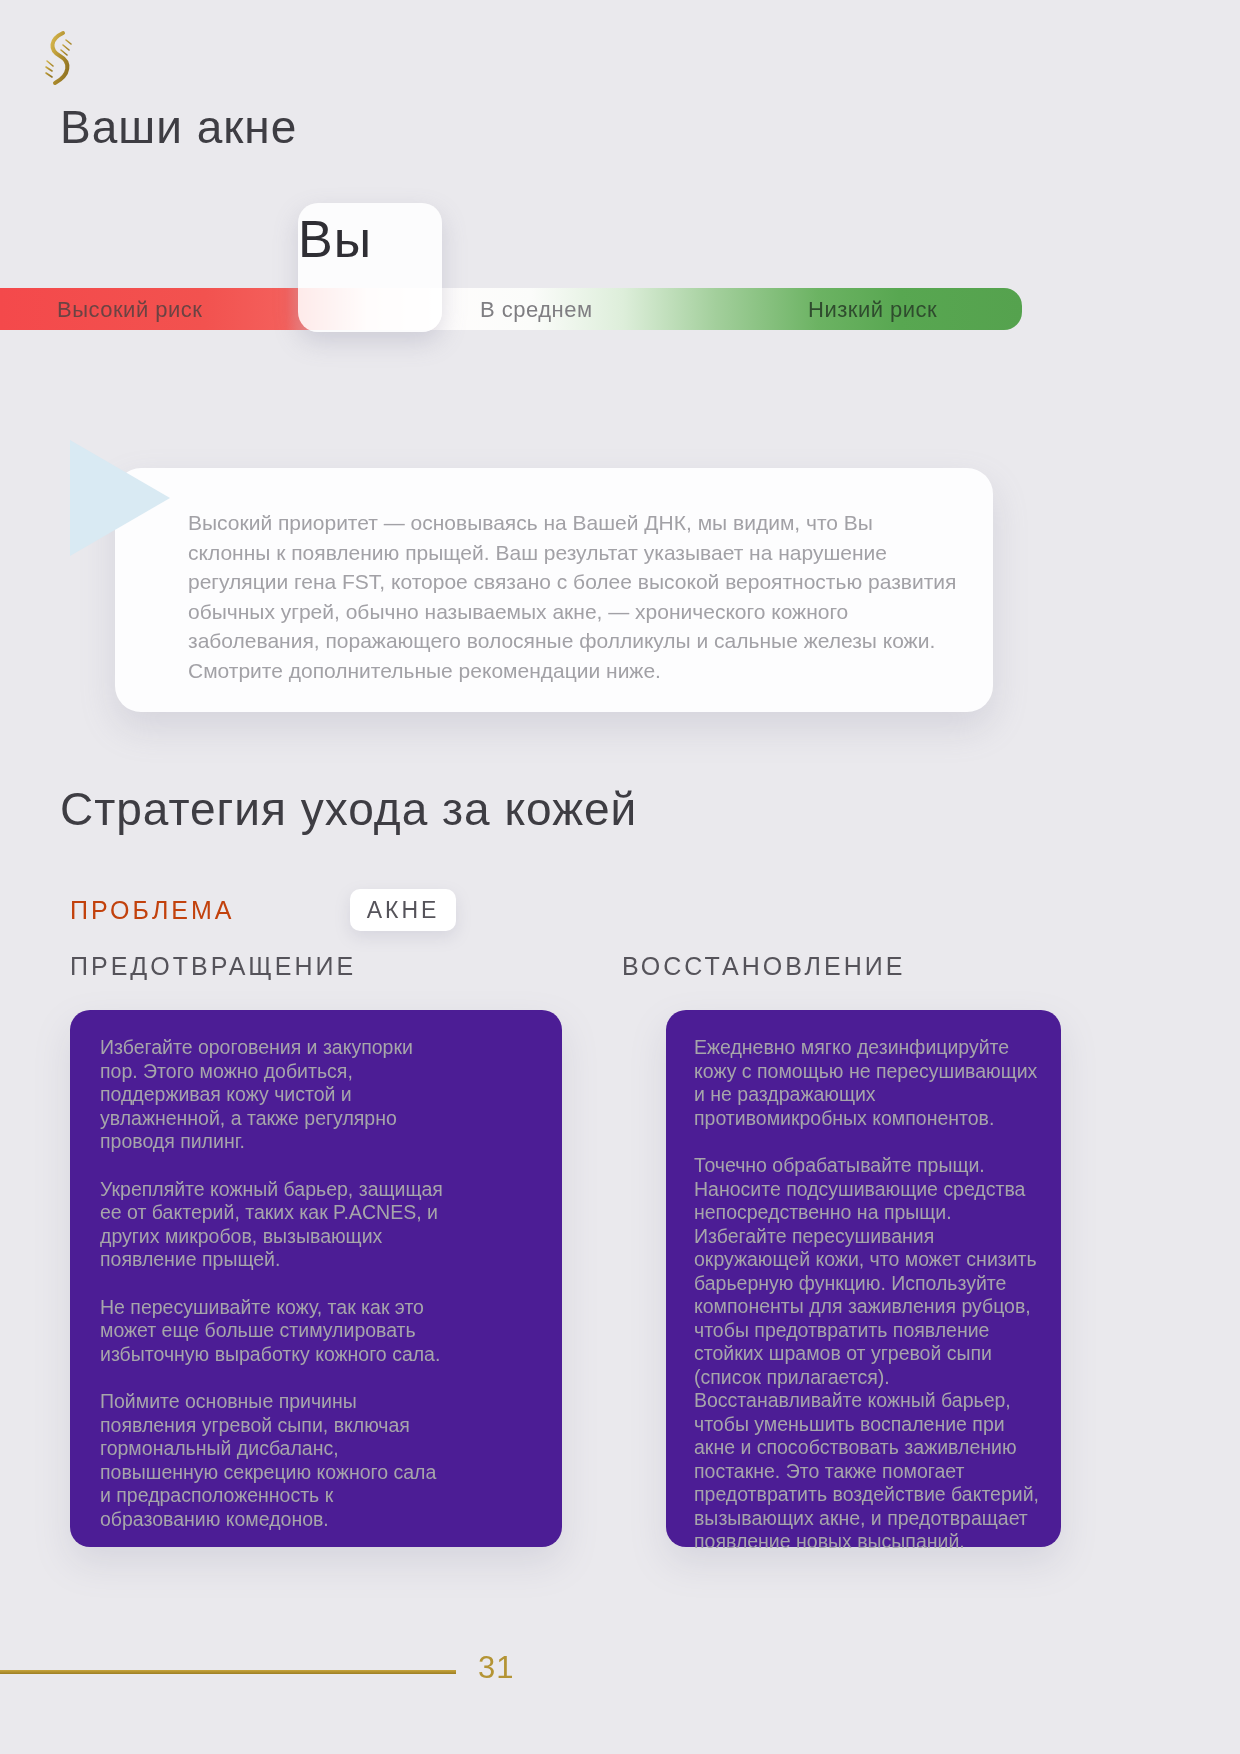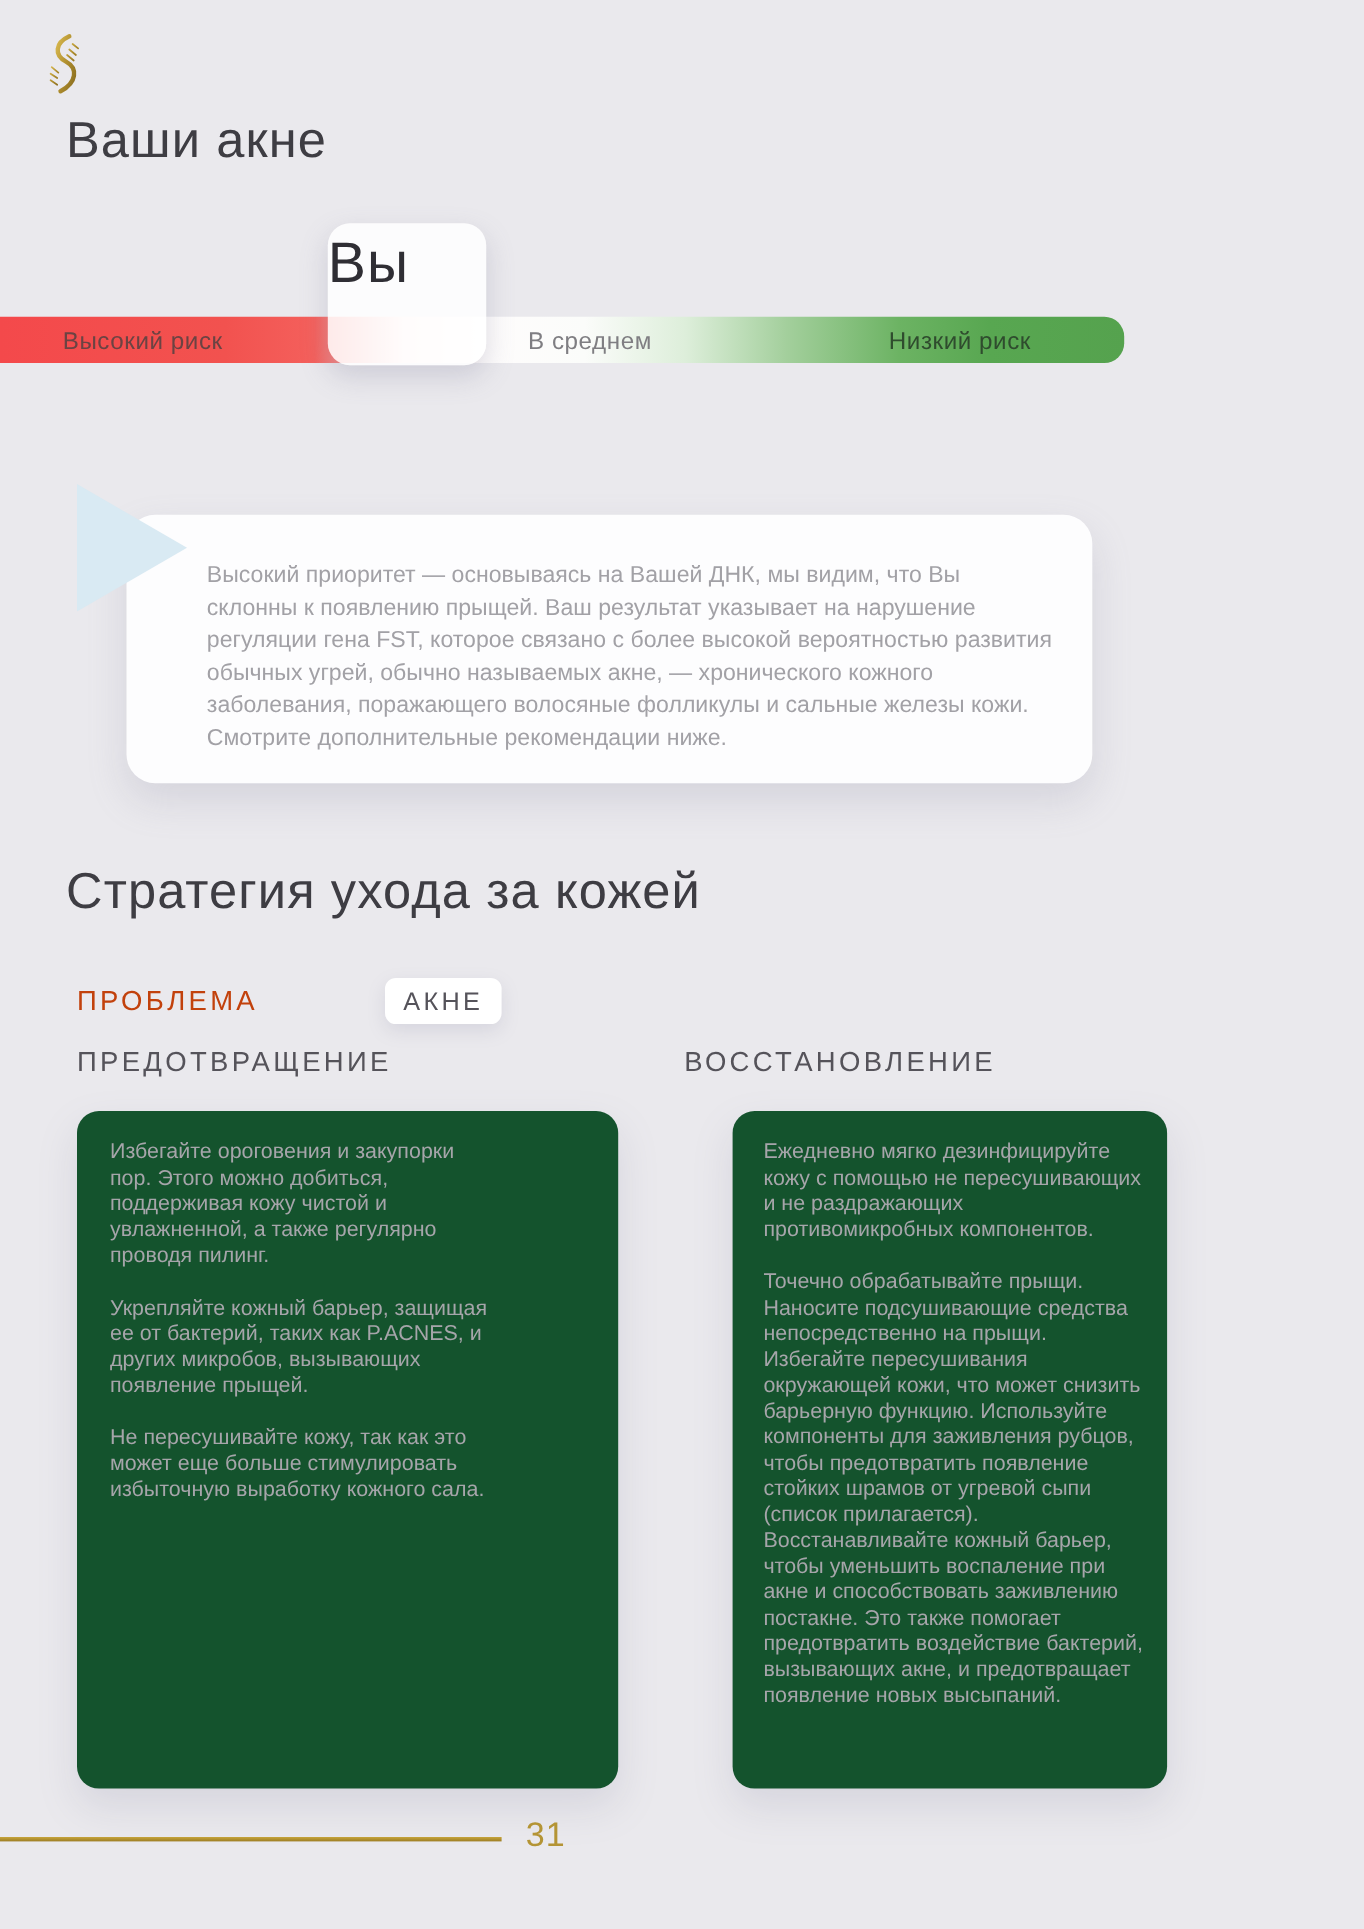--- a/index.html
+++ b/index.html
@@ -68,22 +68,22 @@
     display:flex; align-items:center; justify-content:center;
   }
   .problem-chip span{font-size:23px; font-weight:300; letter-spacing:3px; color:#55535a;}
   .col-heading{
     position:absolute; top:952px;
     font-size:25px; font-weight:300; letter-spacing:3px; color:#55535a;
   }
   .col-heading.left{left:70px;}
   .col-heading.right{left:622px;}
   .advice-card{
-    position:absolute; top:1010px; height:616px;
-    background:#14532d; border-radius:20px;
+    position:absolute; top:1010px; height:537px;
+    background:#4c1d95; border-radius:20px;
     box-shadow:0 16px 36px rgba(130,130,155,.18);
     box-sizing:border-box;
   }
   .advice-card.left{left:70px; width:492px; padding:26px 30px 0 30px;}
   .advice-card.right{left:622px; width:395px; padding:26px 14px 0 28px;margin-left:44px;}
   .advice-card p{
     margin:0 0 24px 0;
     font-size:19.5px; line-height:23.5px; font-weight:300; color:#a6a5aa;
   }
   .advice-card.left p{max-width:352px;}
@@ -141,20 +141,21 @@
     <span>АКНЕ</span>
   </div>
 
   <div class="col-heading left">ПРЕДОТВРАЩЕНИЕ</div>
   <div class="col-heading right">ВОССТАНОВЛЕНИЕ</div>
 
   <div class="advice-card left">
     <p>Избегайте ороговения и закупорки пор. Этого можно добиться, поддерживая кожу чистой и увлажненной, а также регулярно проводя пилинг.</p>
     <p>Укрепляйте кожный барьер, защищая ее от бактерий, таких как P.ACNES, и других микробов, вызывающих появление прыщей.</p>
     <p>Не пересушивайте кожу, так как это может еще больше стимулировать избыточную выработку кожного сала.</p>
+    <p>Поймите основные причины появления угревой сыпи, включая гормональный дисбаланс, повышенную секрецию кожного сала и предрасположенность к образованию комедонов.</p>
   </div>
 
   <div class="advice-card right">
     <p>Ежедневно мягко дезинфицируйте кожу с помощью не пересушивающих и не раздражающих противомикробных компонентов.</p>
     <p>Точечно обрабатывайте прыщи. Наносите подсушивающие средства непосредственно на прыщи. Избегайте пересушивания окружающей кожи, что может снизить барьерную функцию. Используйте компоненты для заживления рубцов, чтобы предотвратить появление стойких шрамов от угревой сыпи (список прилагается). Восстанавливайте кожный барьер, чтобы уменьшить воспаление при акне и способствовать заживлению постакне. Это также помогает предотвратить воздействие бактерий, вызывающих акне, и предотвращает появление новых высыпаний.</p>
   </div>
 
   <div class="footer-divider"></div>
   <div class="page-number">31</div>
 

